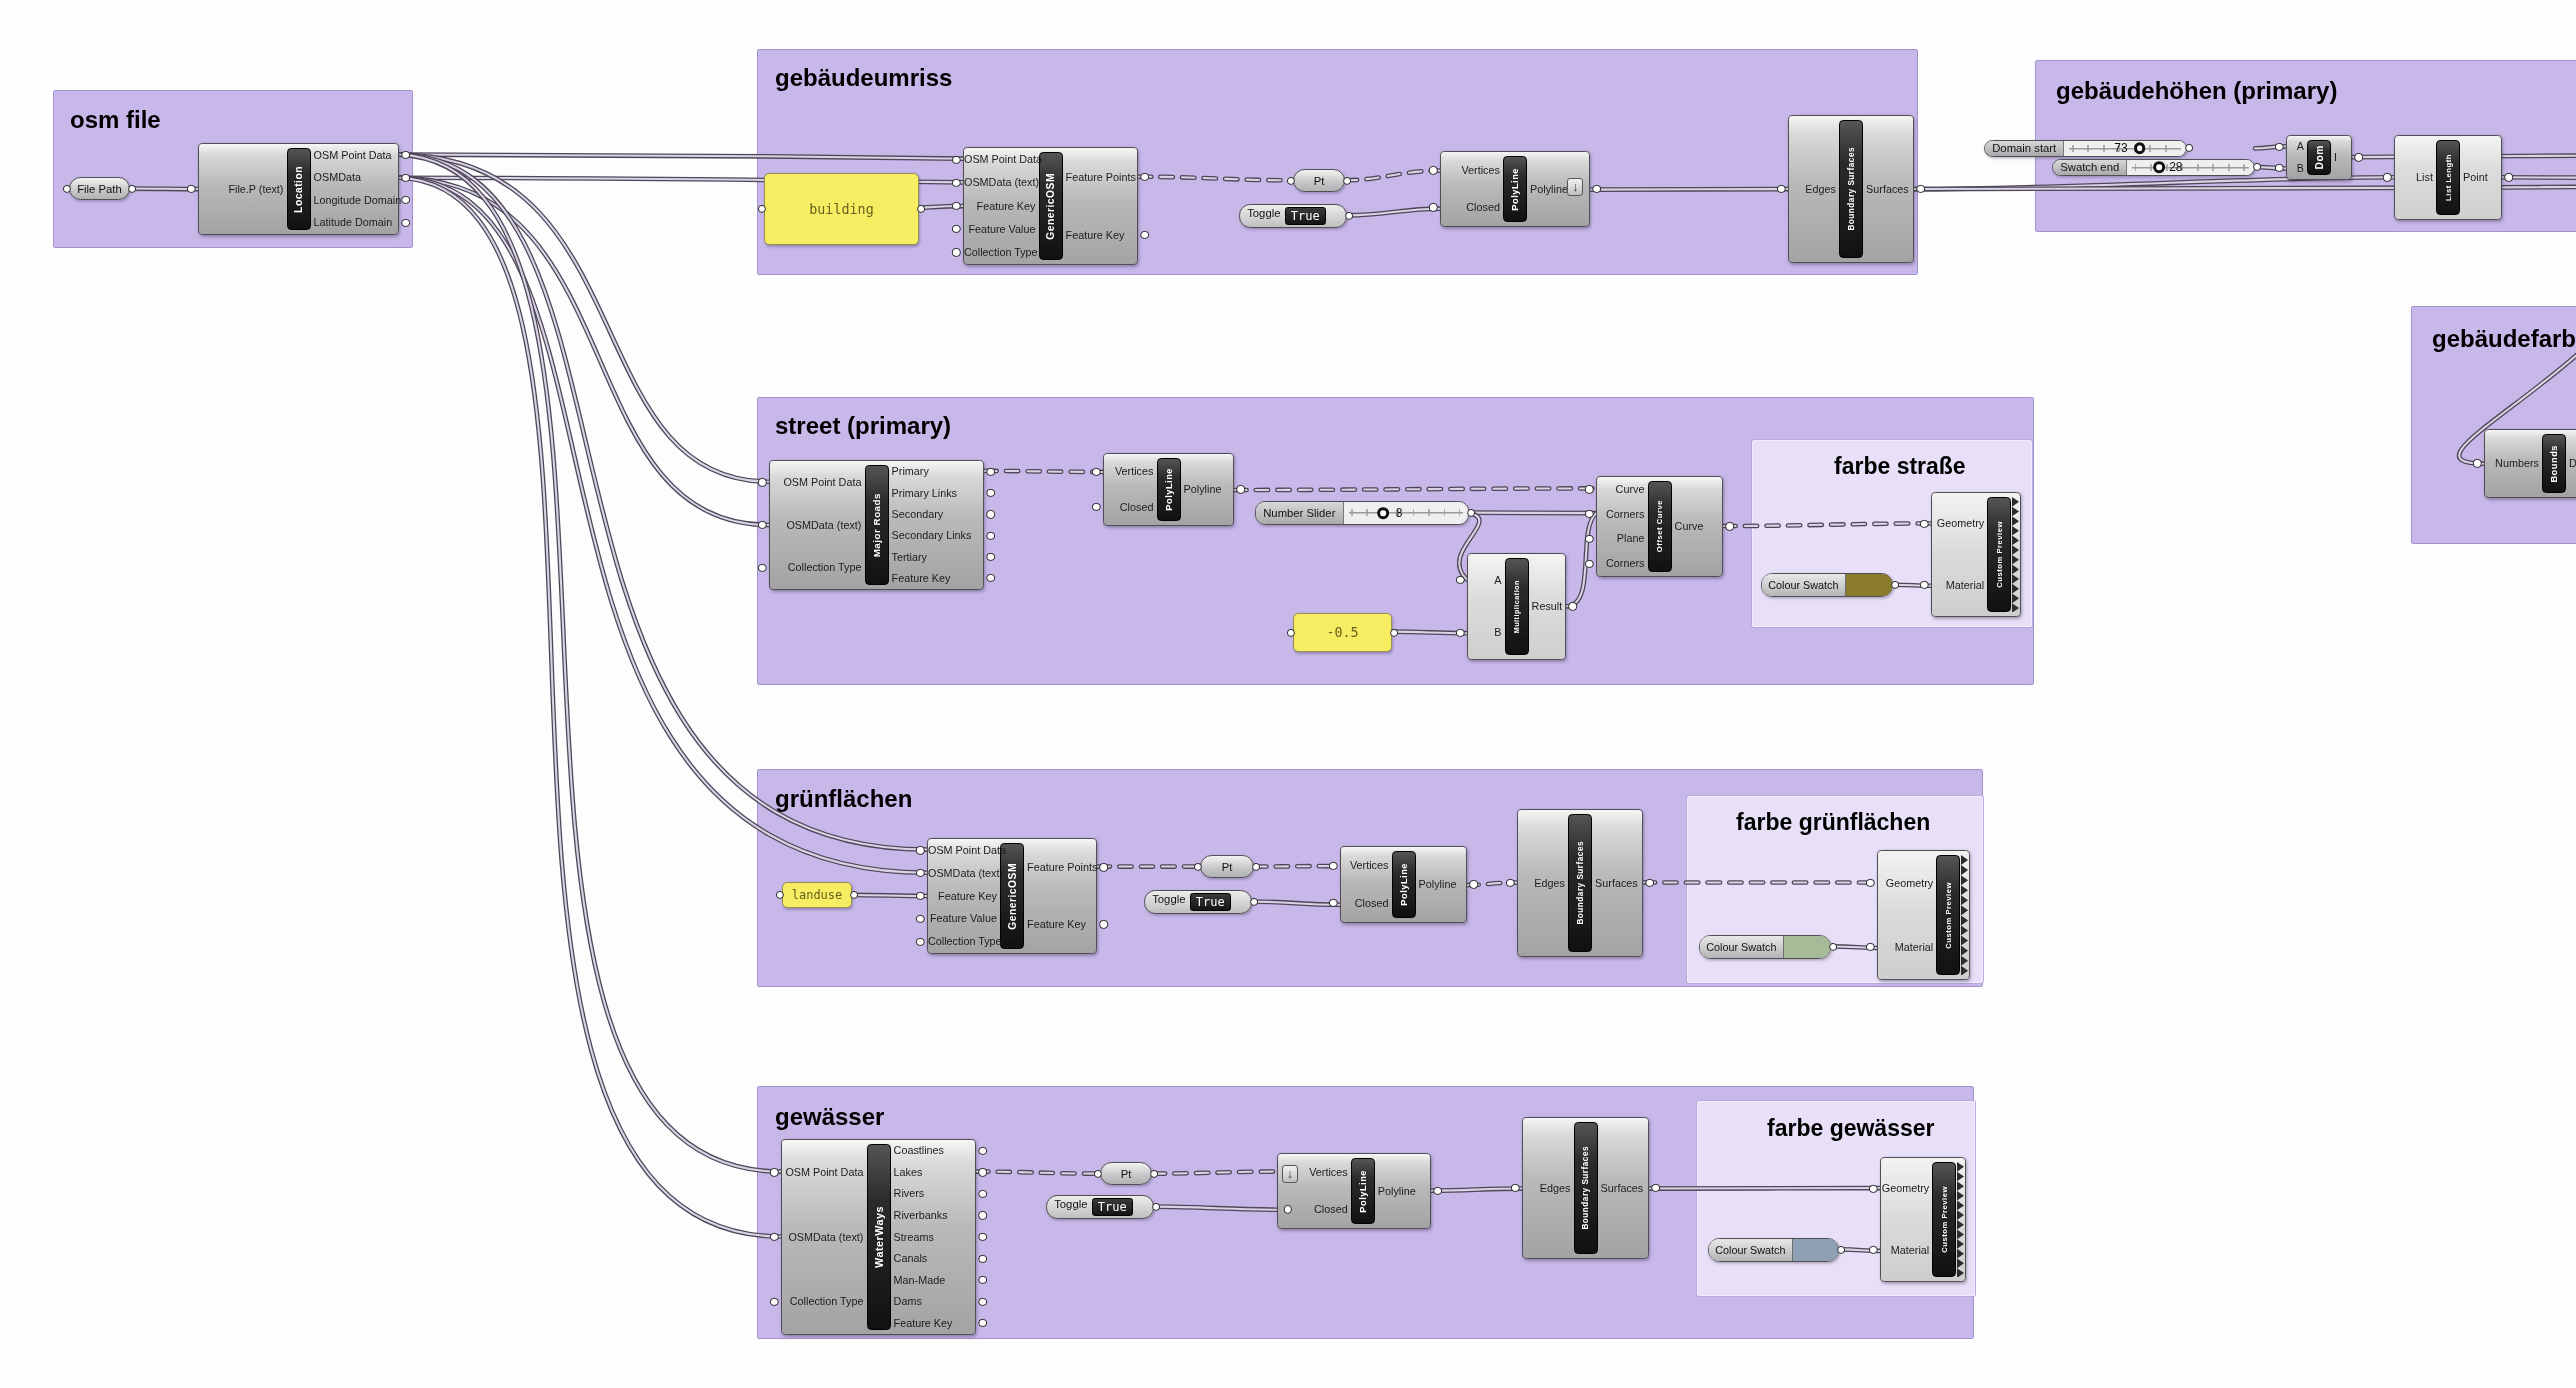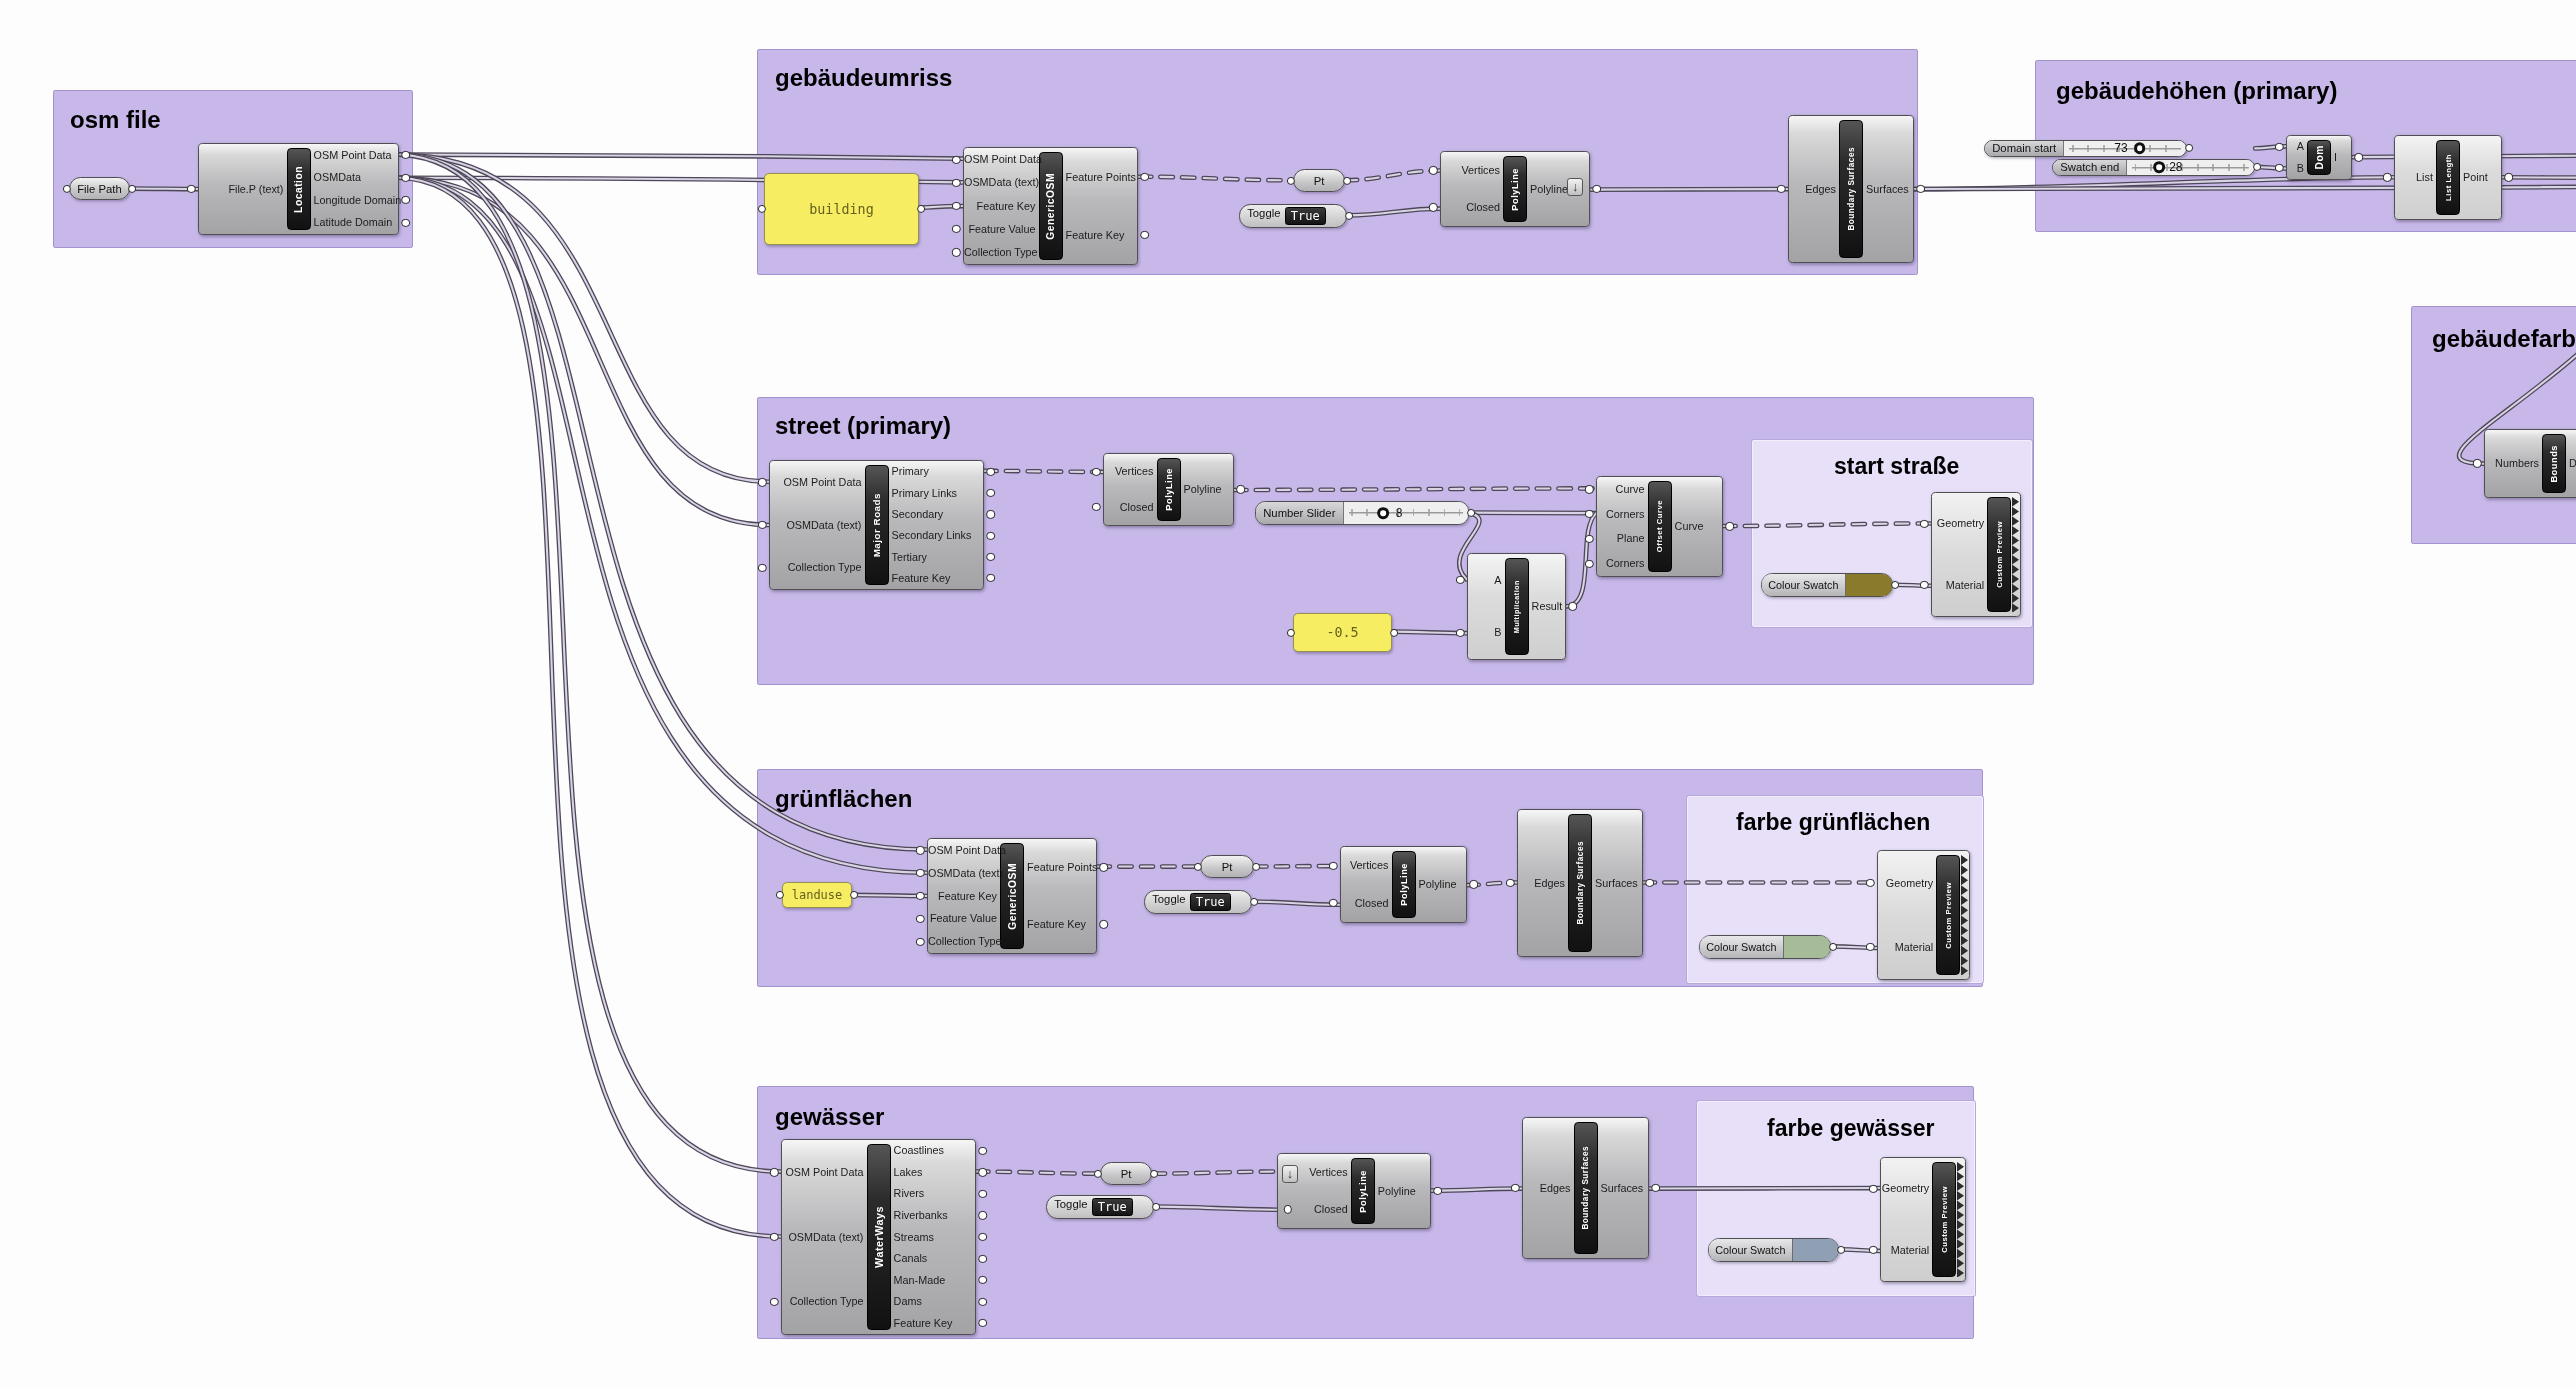--- a/index.html
+++ b/index.html
@@ -80,21 +80,21 @@
   <div class="subgroup" style="left:1697px;top:1101px;width:276px;height:193px"></div>
 
   <div class="gtitle" style="left:70px;top:106px">osm file</div>
   <div class="gtitle" style="left:775px;top:64px">gebäudeumriss</div>
   <div class="gtitle" style="left:2056px;top:77px">gebäudehöhen (primary)</div>
 
   <div class="gtitle" style="left:2432px;top:325px">gebäudefarbe (nach höhe unterschiedlich)</div>
   <div class="gtitle" style="left:775px;top:412px">street (primary)</div>
   <div class="gtitle" style="left:775px;top:785px">grünflächen</div>
   <div class="gtitle" style="left:775px;top:1103px">gewässer</div>
-  <div class="sgtitle" style="left:1834px;top:453px">start straße</div>
+  <div class="sgtitle" style="left:1834px;top:453px">farbe straße</div>
   <div class="sgtitle" style="left:1736px;top:809px">farbe grünflächen</div>
   <div class="sgtitle" style="left:1767px;top:1115px">farbe gewässer</div>
 
   <svg class="wires" width="3552" height="1389" viewBox="0 0 6894 2696">
     <defs>
       <path id="w1" d="M252,366 C310,366 330,367 385,367"></path>
       <path id="w2" d="M776,300 C1200,300 1500,303 1870,308"></path>
       <path id="w3" d="M776,345 C1200,345 1500,349 1870,354"></path>
       <path id="w4" d="M776,300 C1250,305 1120,935 1493,935"></path>
       <path id="w5" d="M776,345 C1230,350 1100,1019 1493,1019"></path>

